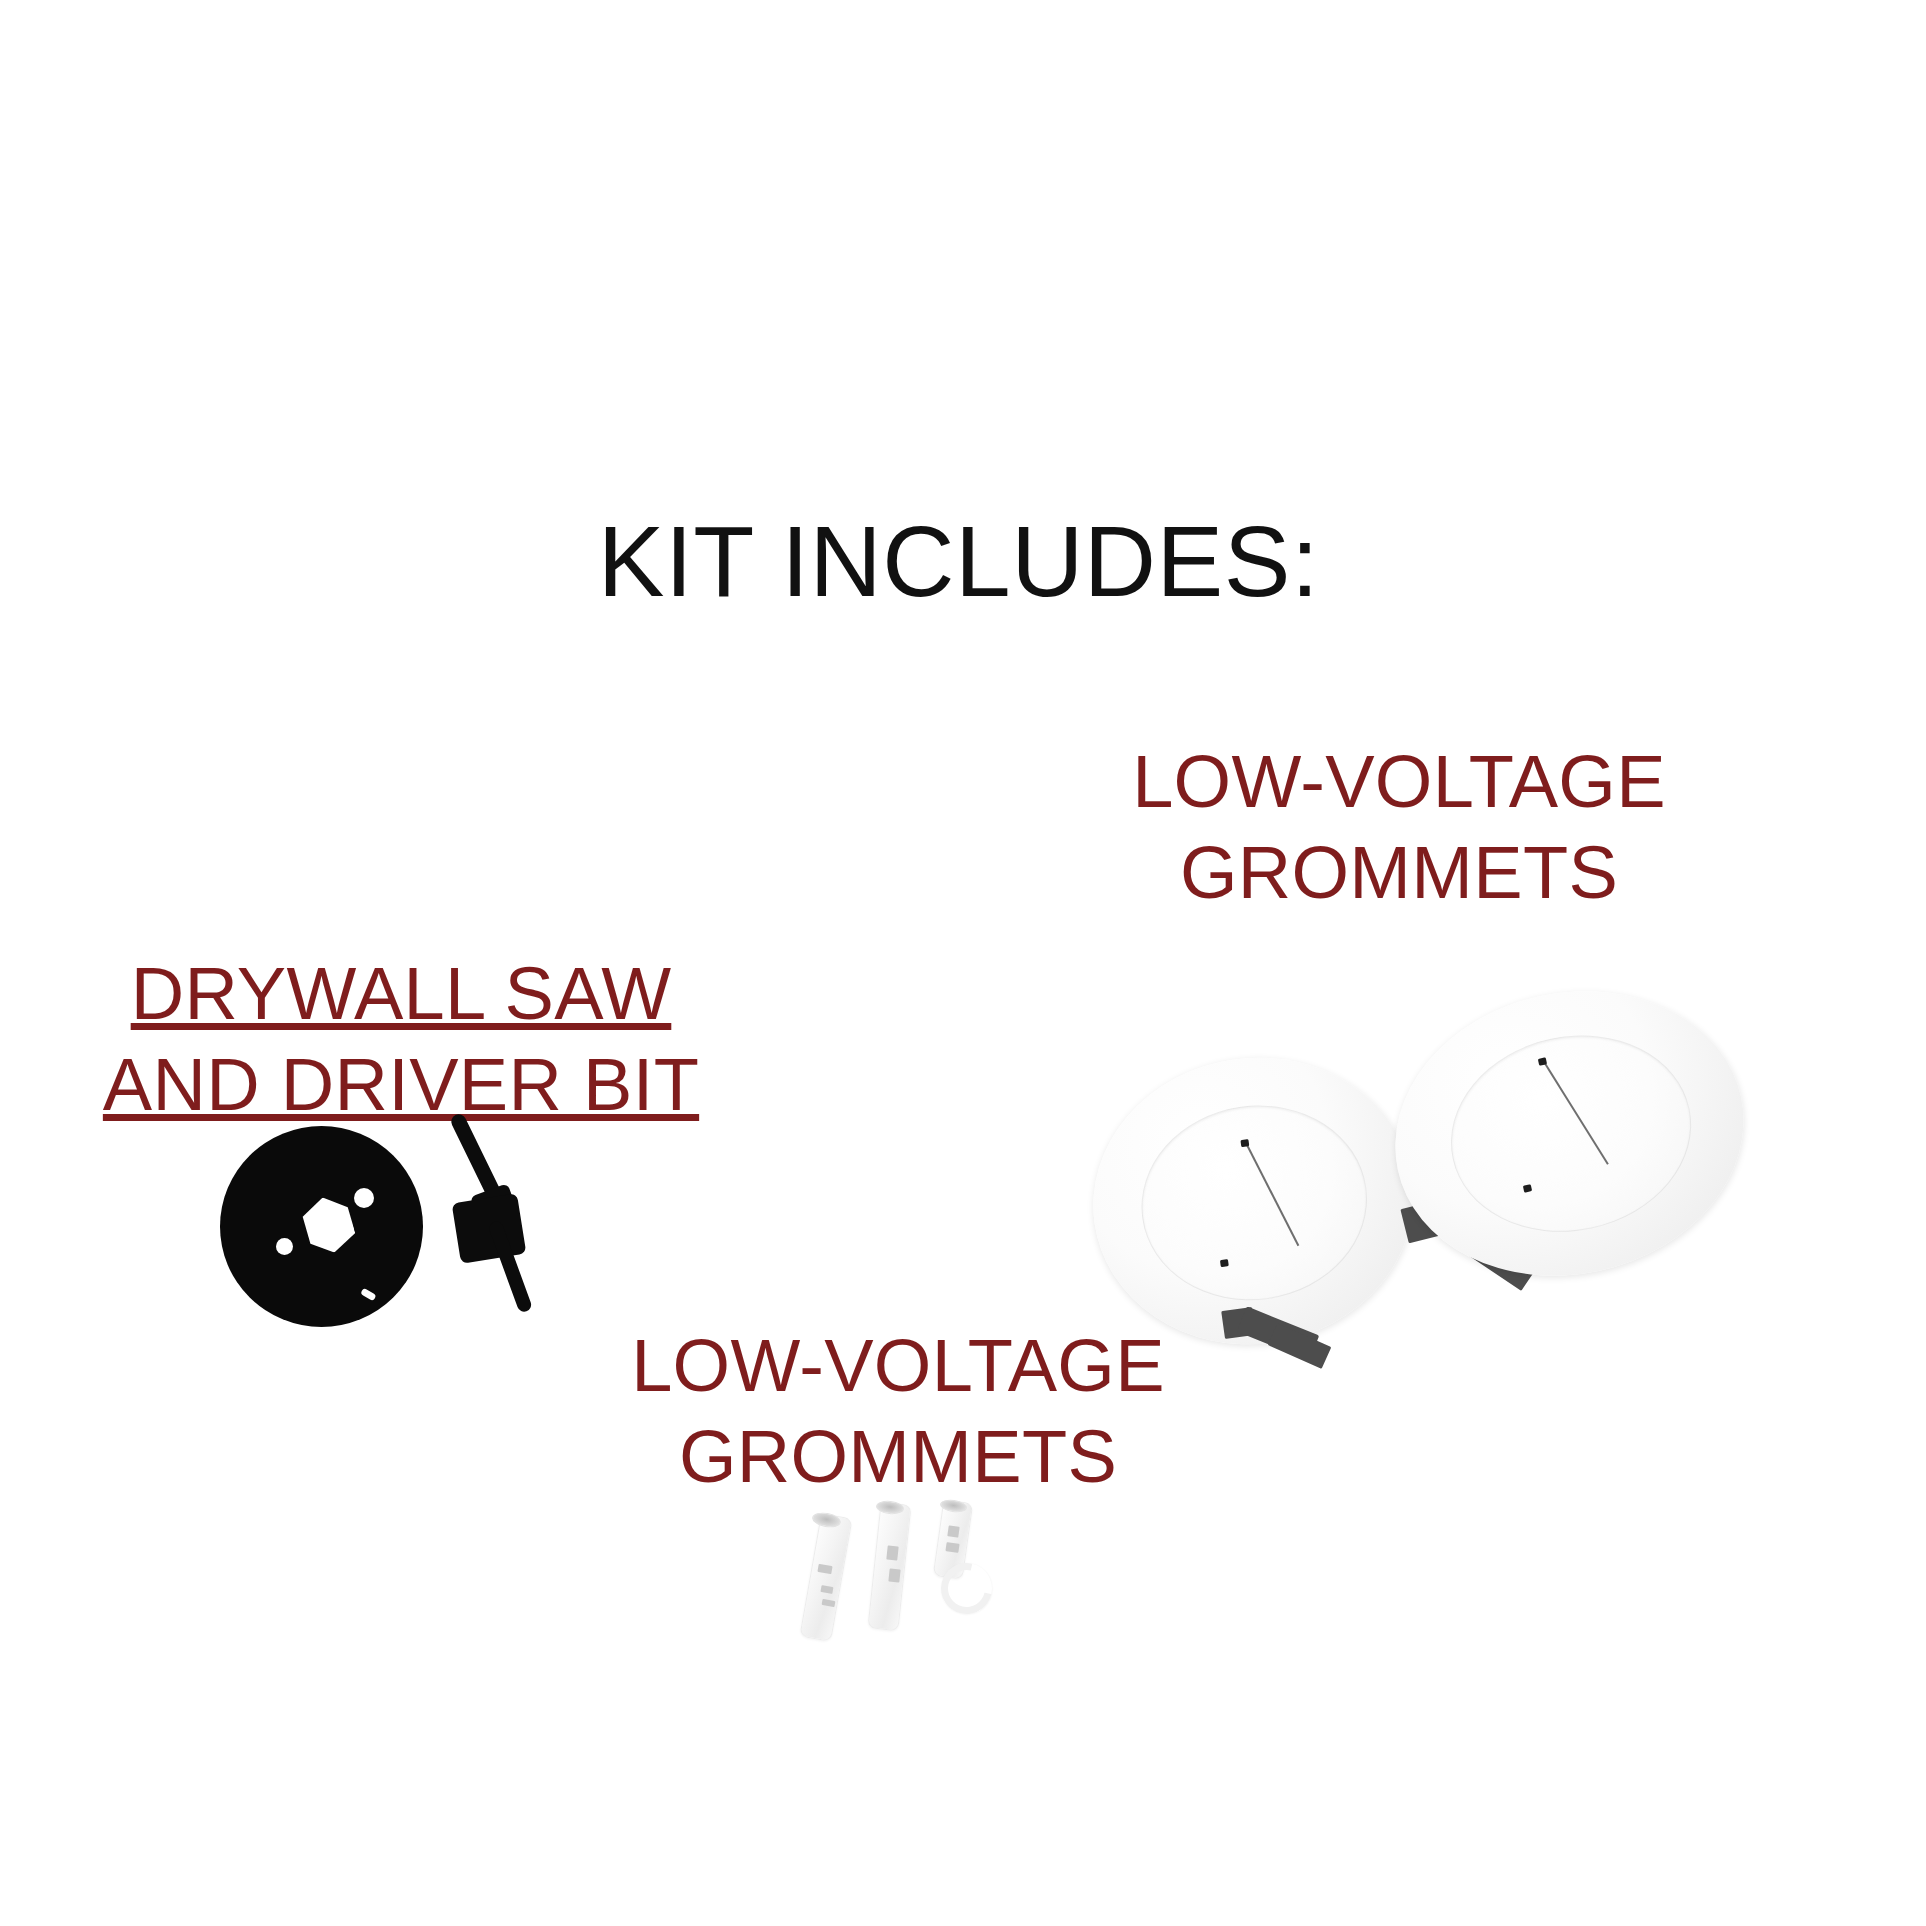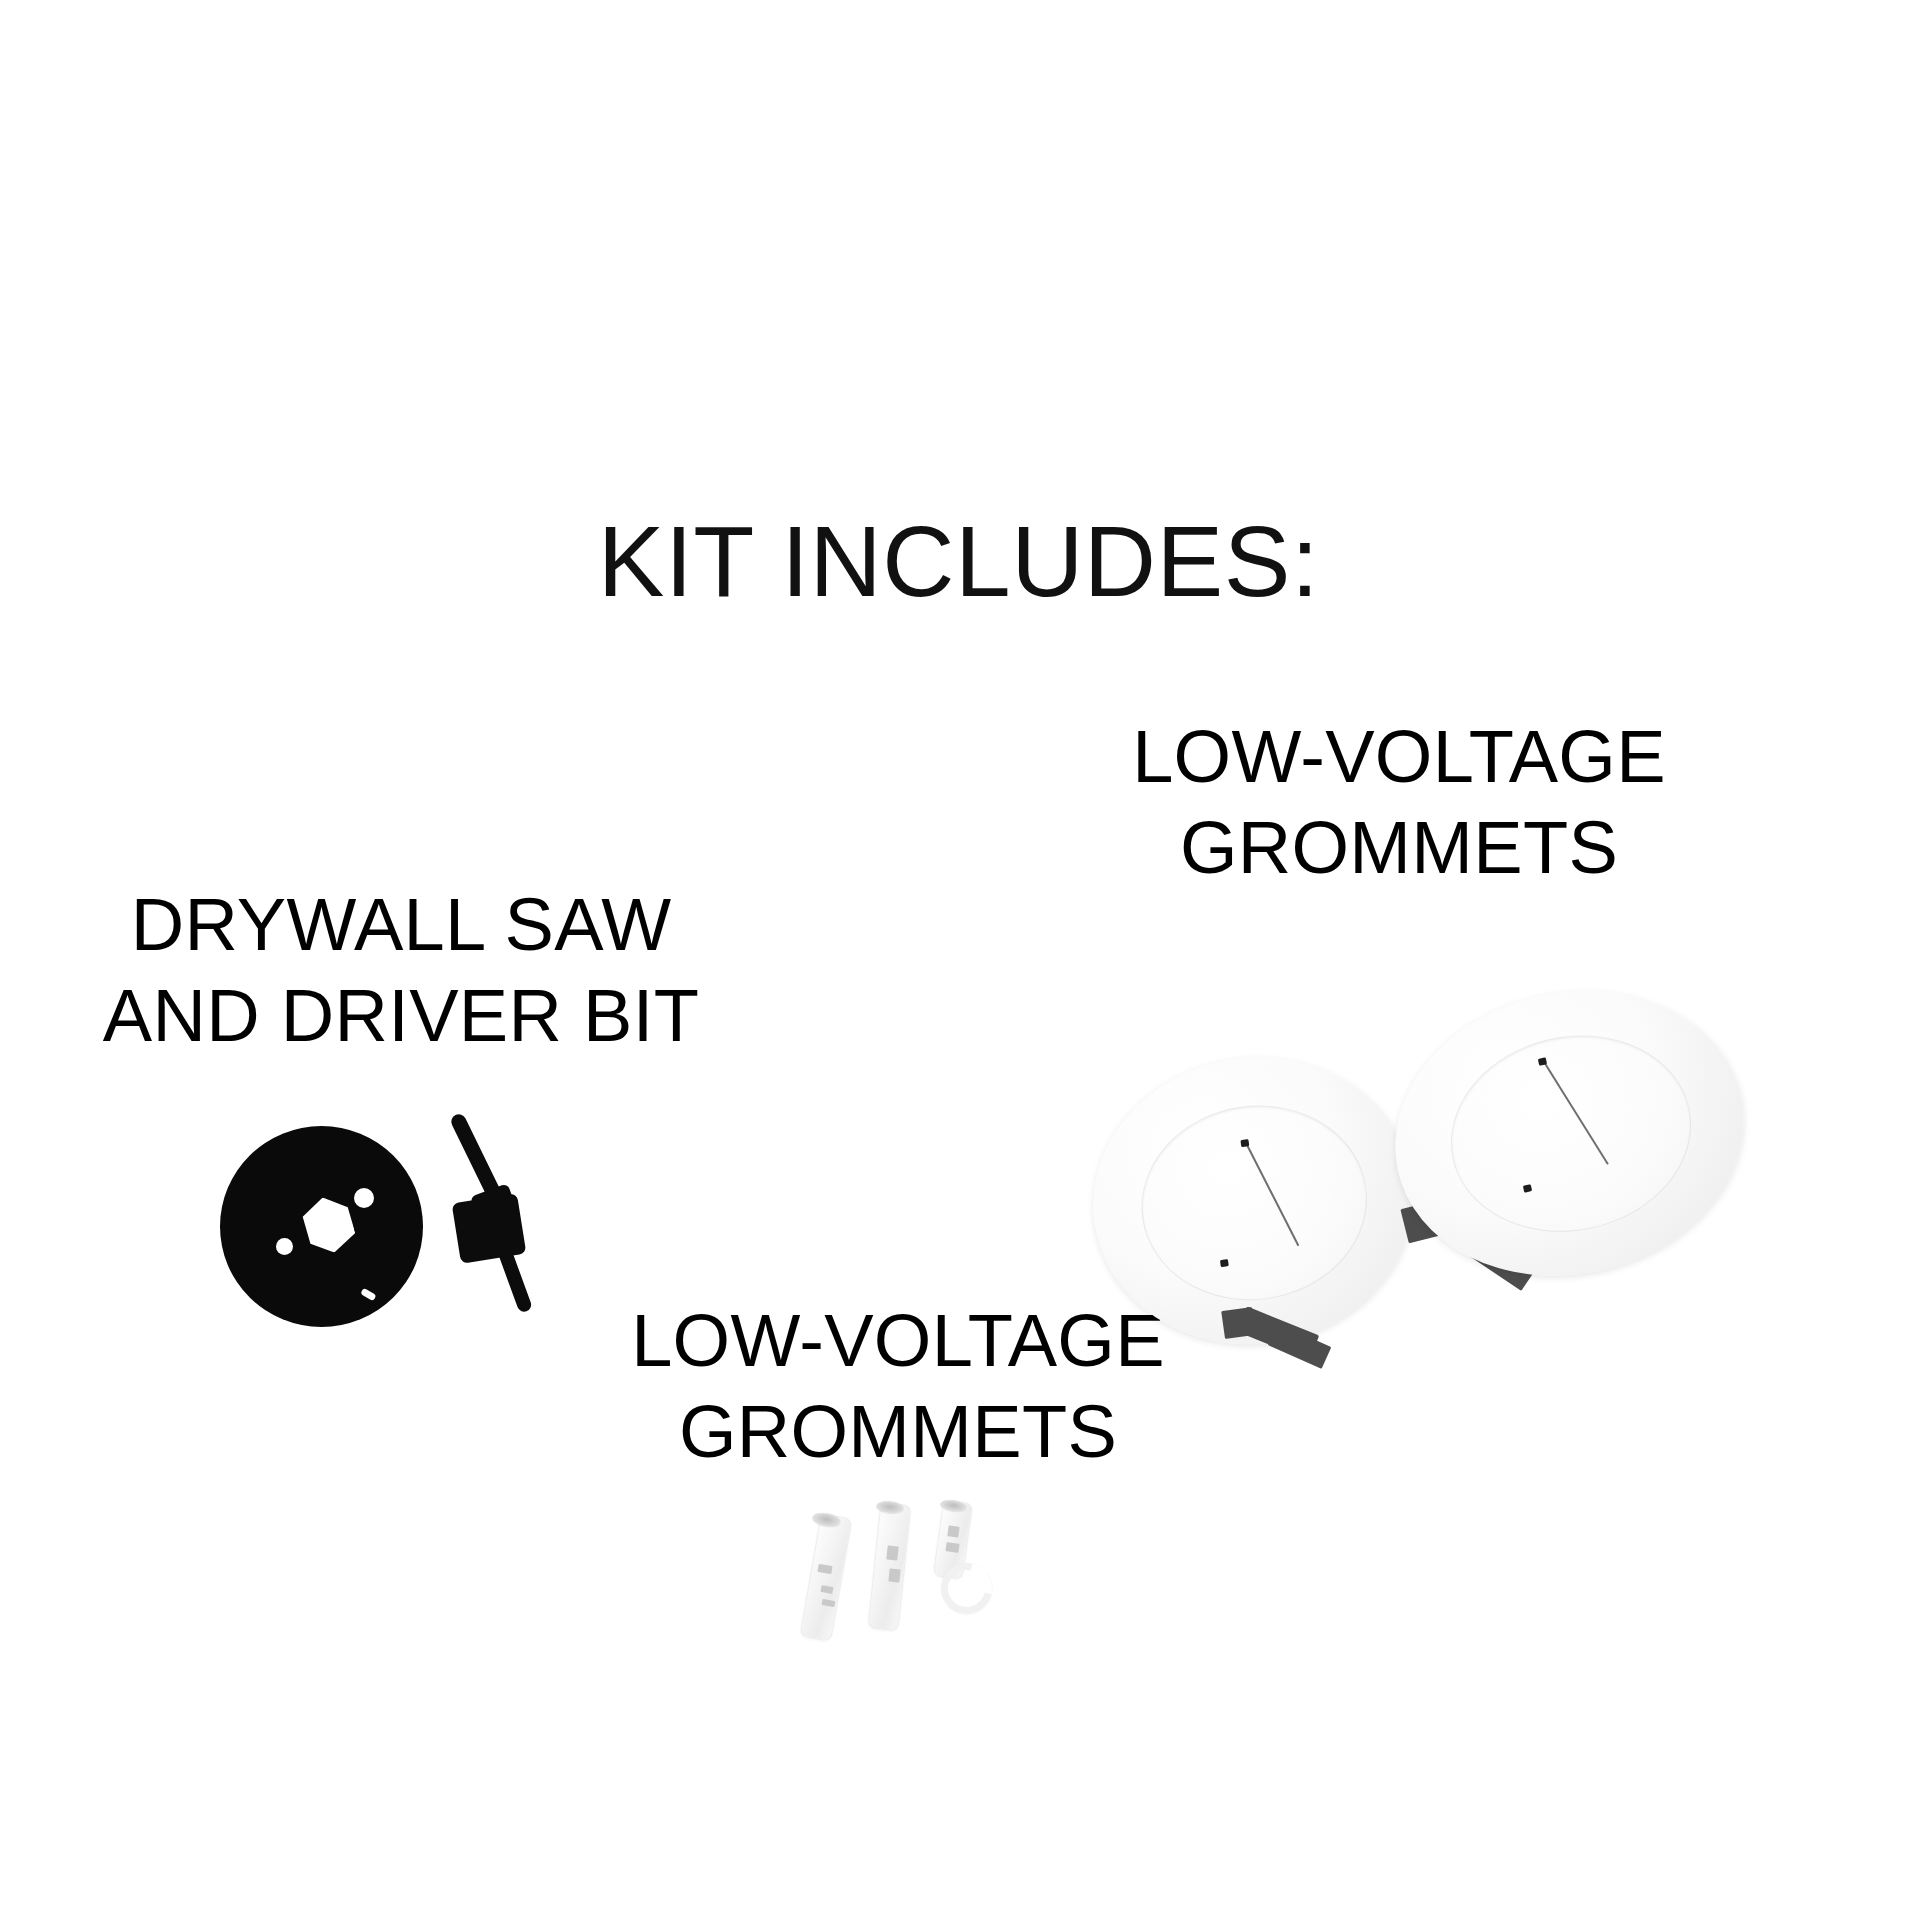--- a/index.html
+++ b/index.html
@@ -48,26 +48,27 @@
   }
   .subhead-inner { display: inline-block; transform: translateX(-3.5px); }
 
   .calloutlabel {
     position: absolute;
     text-align: center;
     font-weight: 400;
     font-size: 74px;
     line-height: 1.23;
     letter-spacing: 0.3px;
-    color: #000000;
+    color: #7f1d1d;
+    margin-top: 25px;
   }
   .calloutlabel .ln { display: block; white-space: nowrap; }
 
   #label-grommets-top { left: 1078px; top: 711px; width: 642px; }
-  #label-saw         { left: 60px;  top: 879px; width: 682px; }
+  #label-saw         { left: 60px;  top: 923px; width: 682px; text-decoration: underline; }
   #label-grommets-mid{ left: 562px; top: 1295px; width: 672px; }
 
   
   #holesaw-group { position: absolute; left: 211px; top: 1104px; width: 401px; height: 251px; }
 
   .saw-disc {
     position: absolute;
     left: 9px; top: 22px;
     width: 203px; height: 201px;
     border-radius: 50%;

